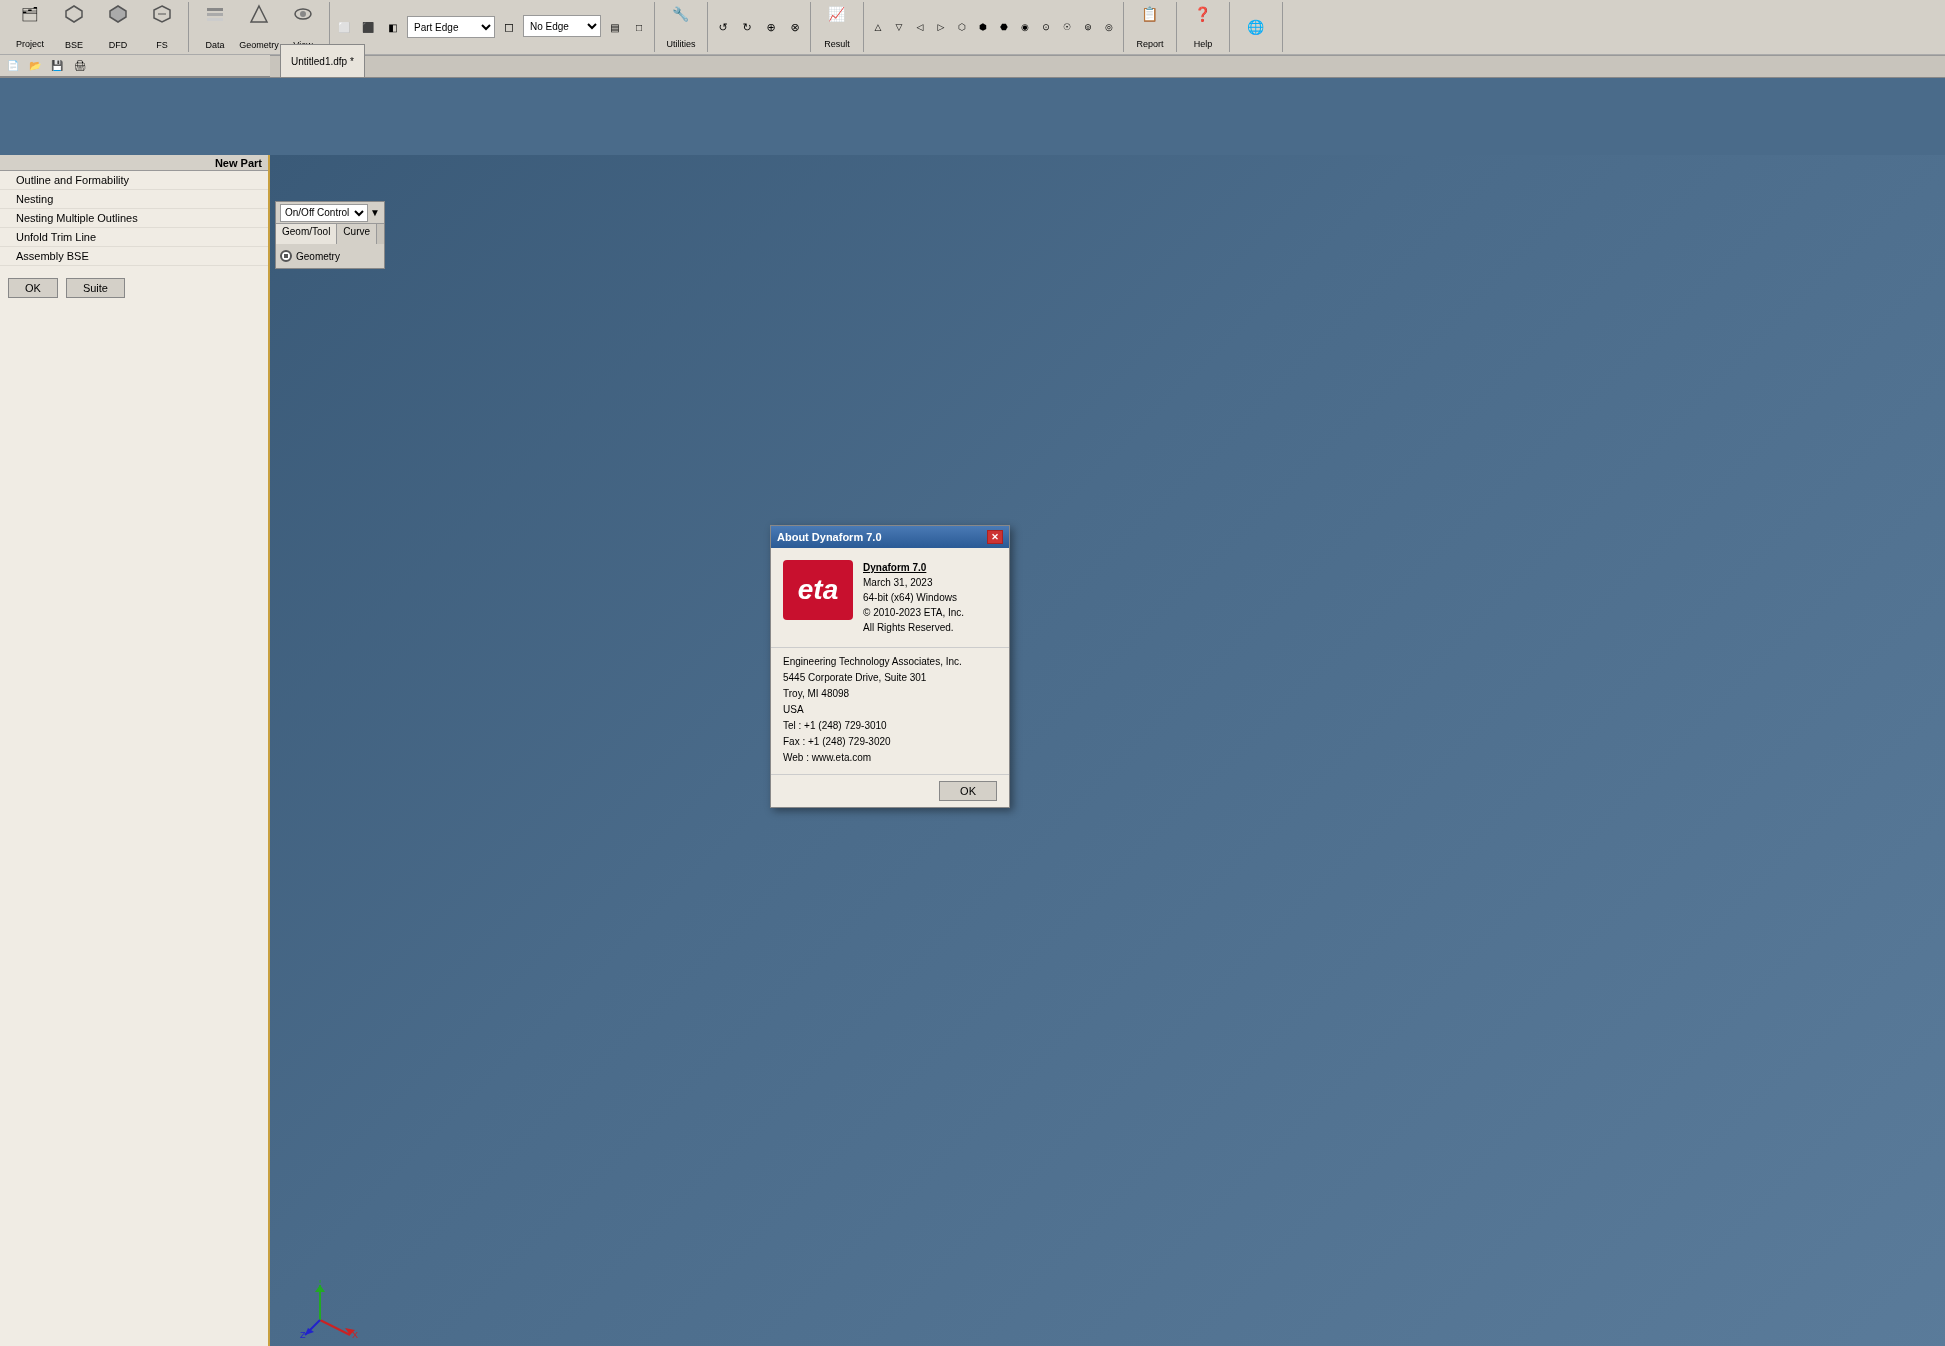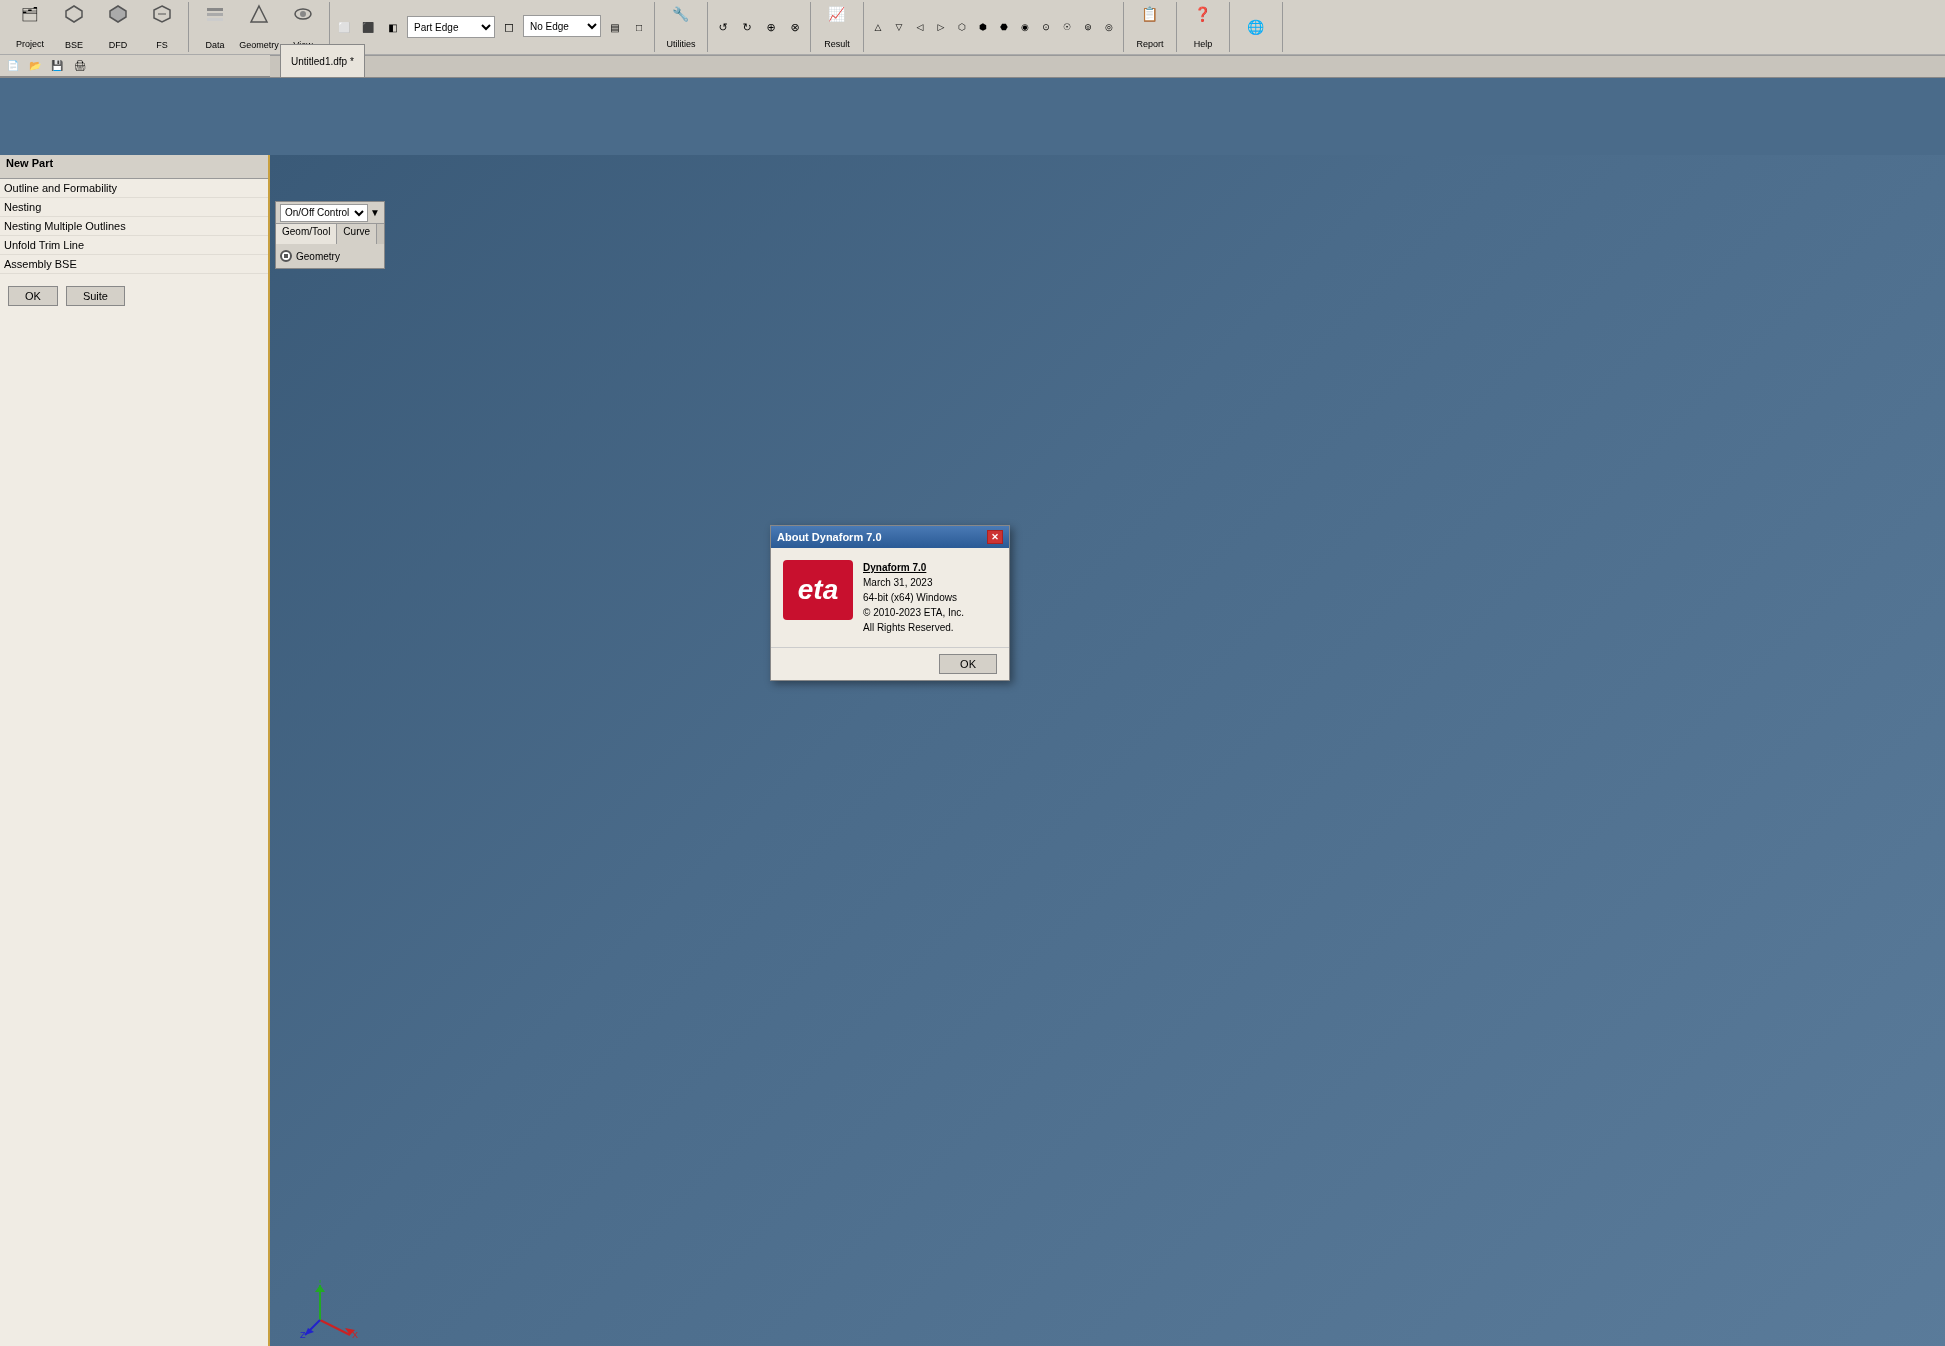--- a/index.html
+++ b/index.html
@@ -100,30 +100,31 @@
 
     
     .left-panel {
       width: 270px;
       background: #f0ece4;
       border-right: 2px solid #c8a040;
       display: flex;
       flex-direction: column;
     }
     .left-panel-title {
-      height: 24px;
+      height: 16px;
       background: #d4d0c8;
       border-bottom: 1px solid #999;
       font-size: 11px;
       font-weight: bold;
       padding: 2px 6px;
       color: #000;
+      text-align: right;
     }
     .left-panel-item {
-      padding: 3px 4px;
+      padding: 3px 16px;
       font-size: 11px;
       cursor: pointer;
       border-bottom: 1px solid #e0dcd4;
       color: #000;
     }
 
     .ok-cancel-row {
       display: flex;
       gap: 8px;
       padding: 8px;
@@ -527,19 +528,28 @@
           <span style="font-style:italic;">eta</span>
         </div>
         <div class="about-info">
           <div style="font-weight:bold;text-decoration:underline;">Dynaform 7.0</div>
           <div>March 31, 2023</div>
           <div>64-bit (x64) Windows</div>
           <div>© 2010-2023  ETA, Inc.</div>
           <div>All Rights Reserved.</div>
         </div>
       </div>
+      <div class="about-contact">
+        <div>Engineering Technology Associates, Inc.</div>
+        <div>5445 Corporate Drive, Suite 301</div>
+        <div>Troy, MI 48098</div>
+        <div>USA</div>
+        <div>Tel : +1 (248) 729-3010</div>
+        <div>Fax : +1 (248) 729-3020</div>
+        <div>Web : www.eta.com</div>
+      </div>
       <div class="about-footer">
         <button class="about-ok-btn">OK</button>
       </div>
     </div>
 
   </div>
 </div>
 
 </body></html>

